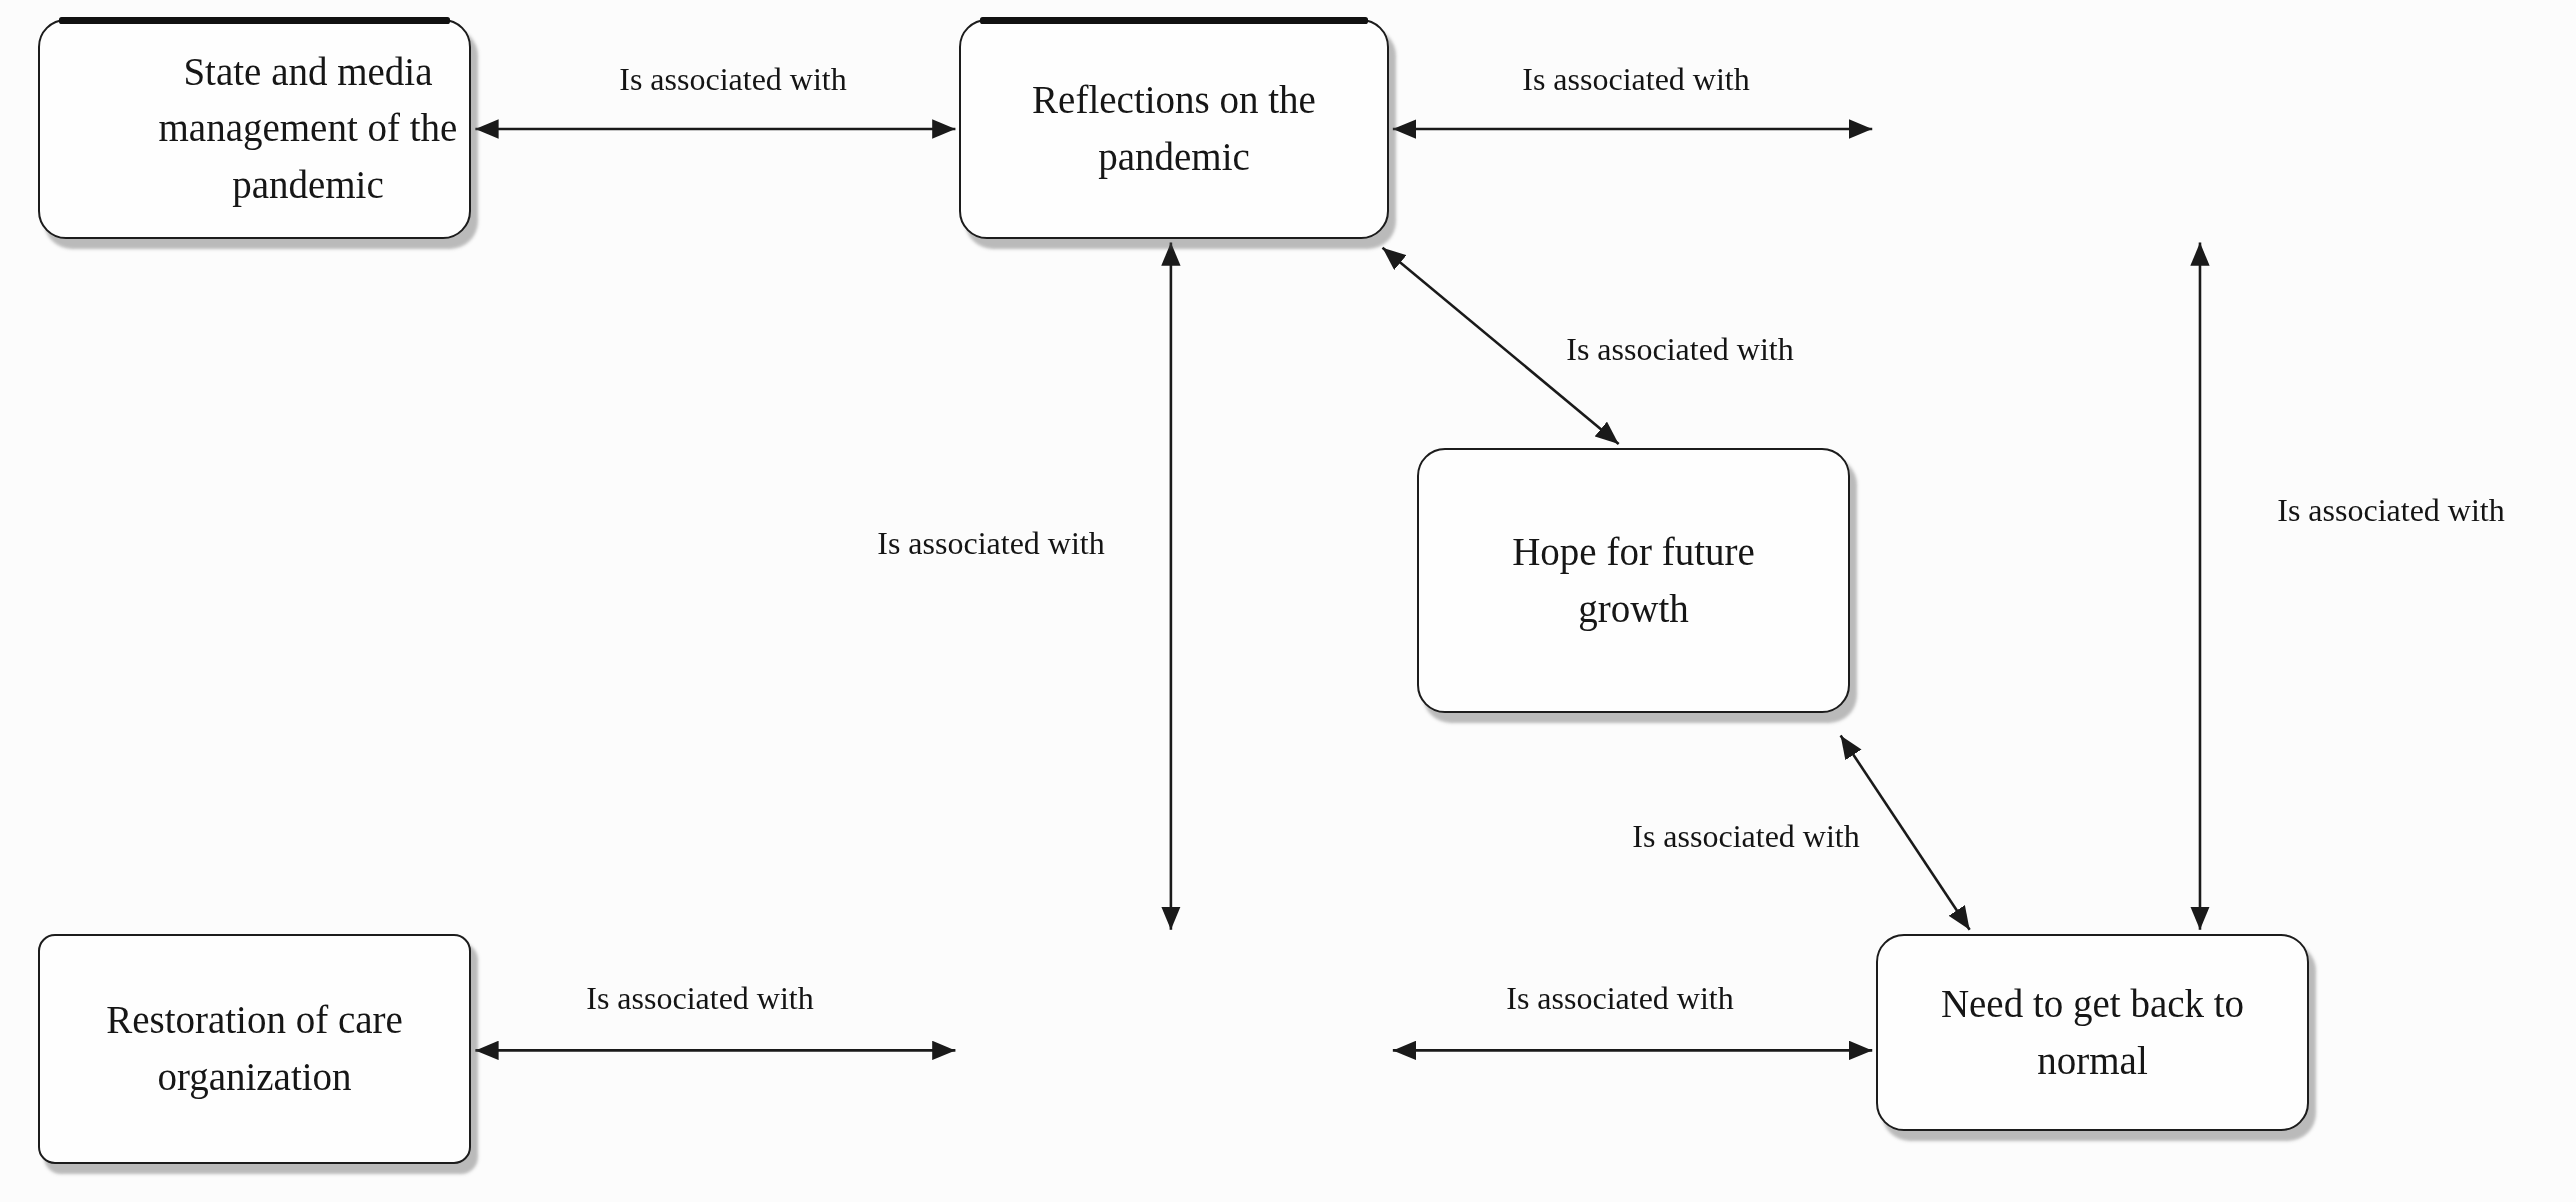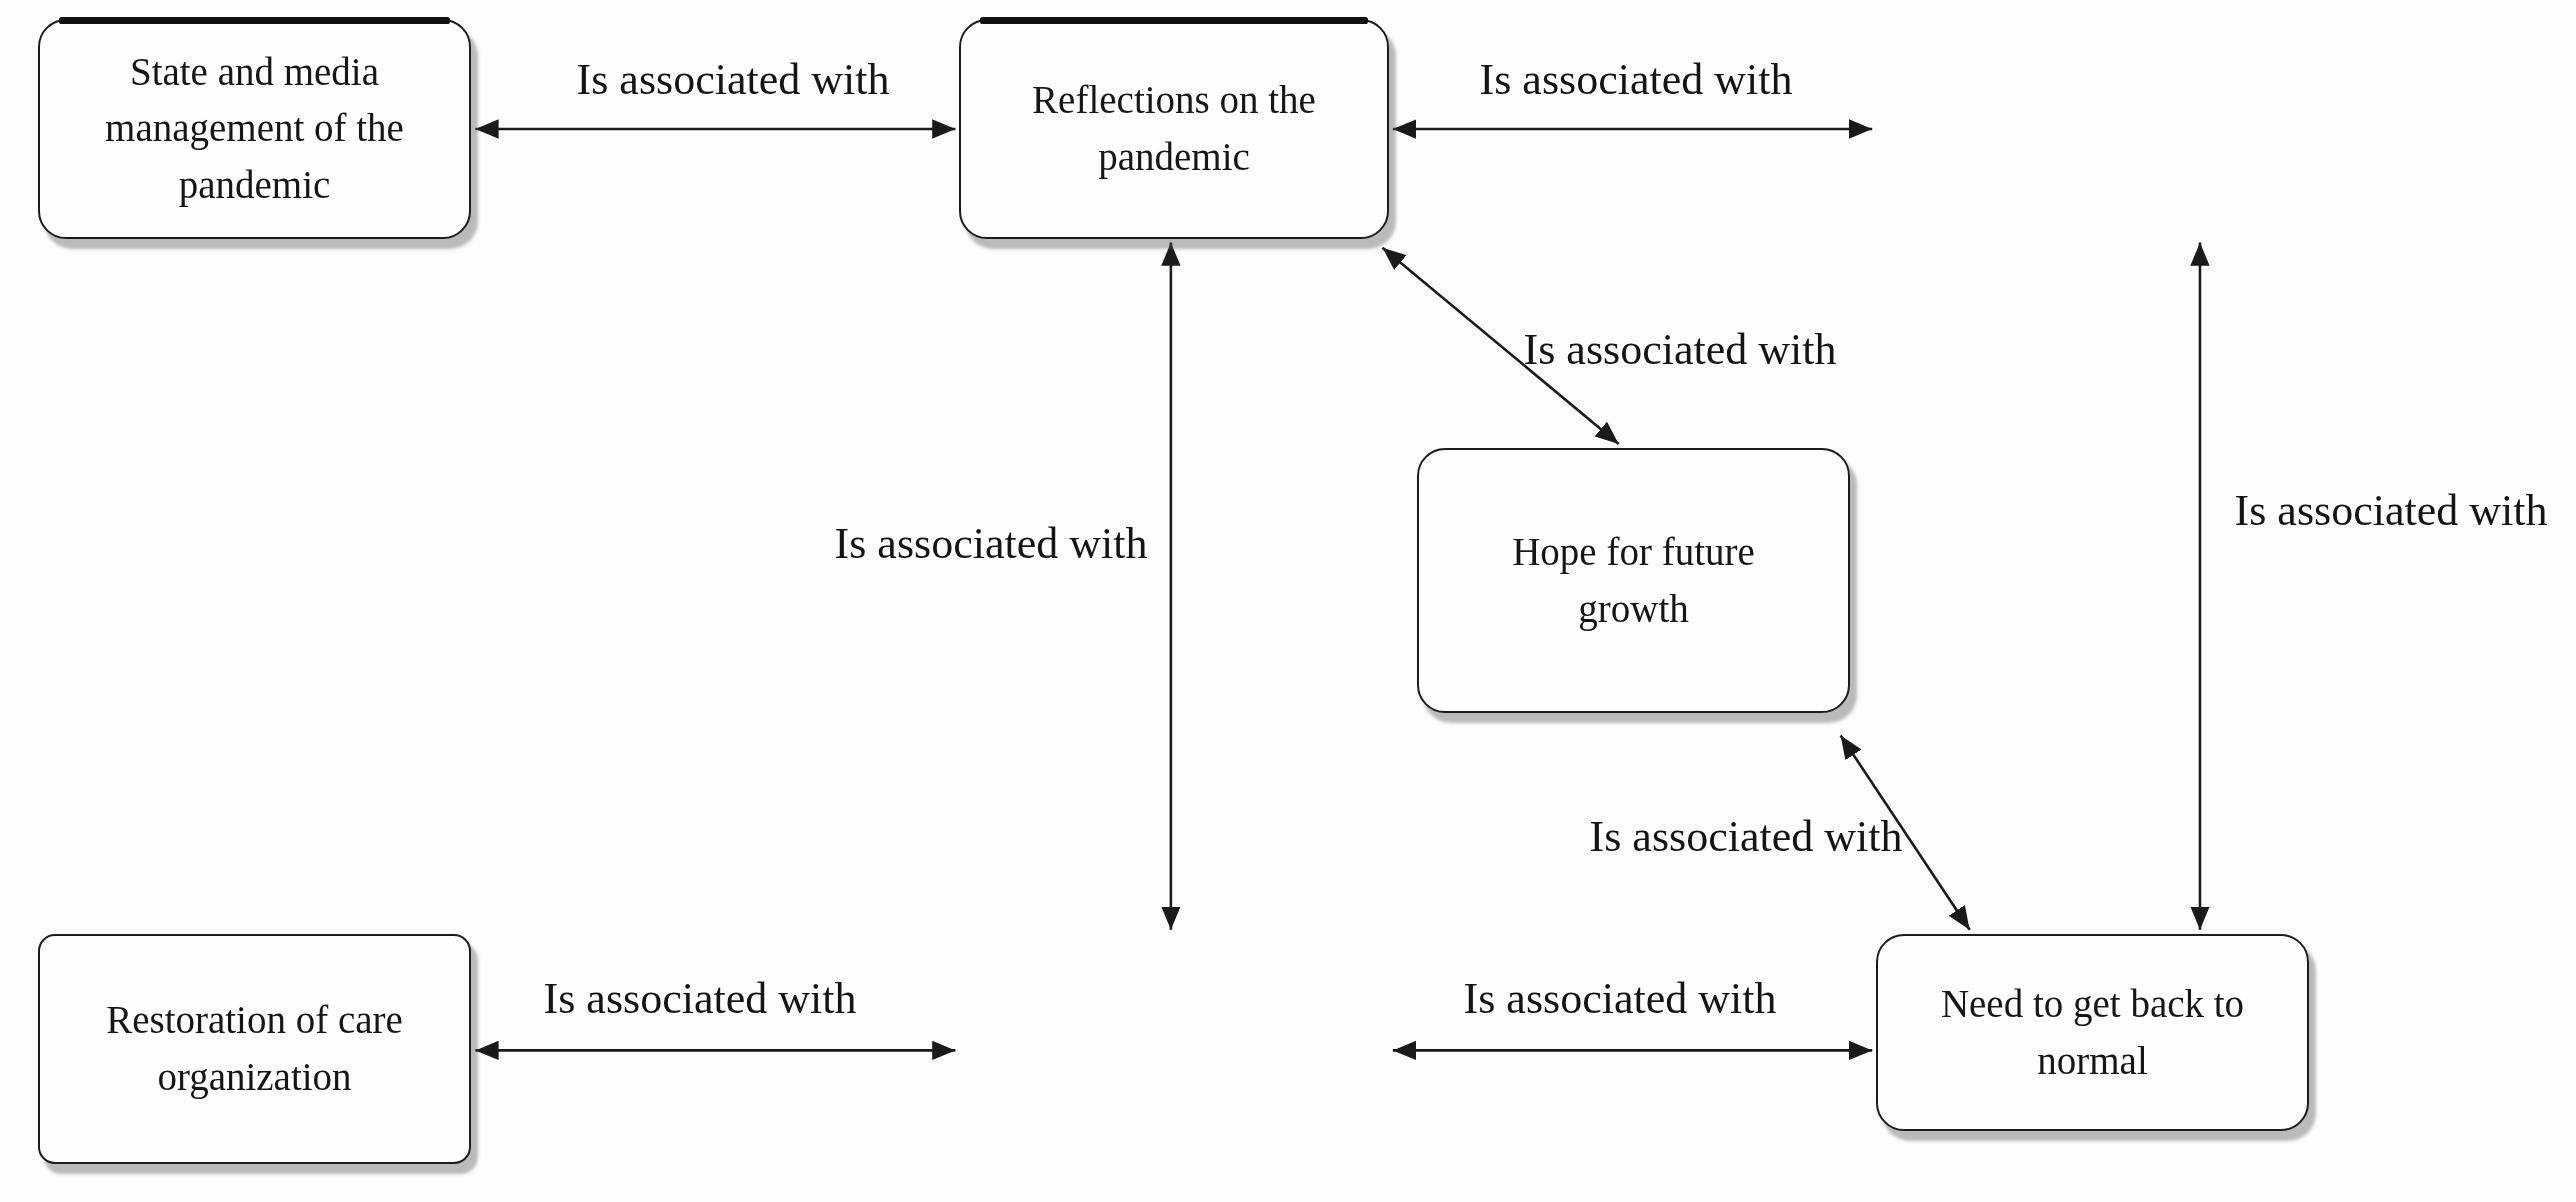--- a/index.html
+++ b/index.html
@@ -47,26 +47,26 @@
     top: -3.9px;
     left: 19.4px;
     right: 19.4px;
     height: 7.7px;
     background: #111;
     border-radius: 2.6px;
   }
   .edge-label {
     position: absolute;
     transform: translate(-50%, -50%);
-    font-size: 44px;
+    font-size: 32px;
     white-space: nowrap;
     color: #141414;
   }
   
-  #node-state-media  { left:   38px; top:   18.7px; width: 433px; height: 220px; }
+  #node-state-media  { left:   38px; top:   18.7px; width: 433px; height: 220px; justify-content: flex-end; }
   #node-reflections  { left: 959px; top:   18.7px; width: 430px; height: 220px; }
   #node-coping       { left: 1876px; top:   18.7px; width: 435px; height: 220px; }
   #node-hope         { left: 1417px; top:  448px; width: 433px; height: 265px; justify-content: center; }
   #node-restoration  { left:   38px; top: 934px; width: 433px; height: 230px; border-radius: 17px; }
   #node-need-know    { left: 959px; top: 934px; width: 430px; height: 230px; }
   #node-need-back    { left: 1876px; top: 934px; width: 433px; height: 197px; }
   
   #edge-label-0 { left: 733px; top:  79px; }
   #edge-label-1 { left: 1636px; top:  79px; }
   #edge-label-2 { left: 1680px; top:  349px; }

